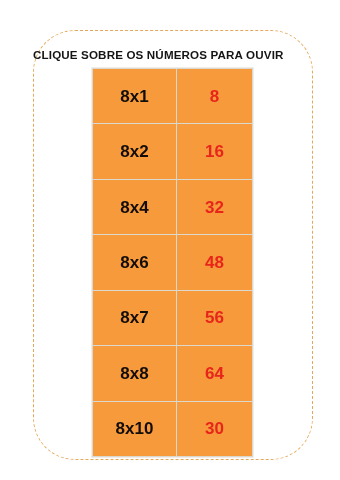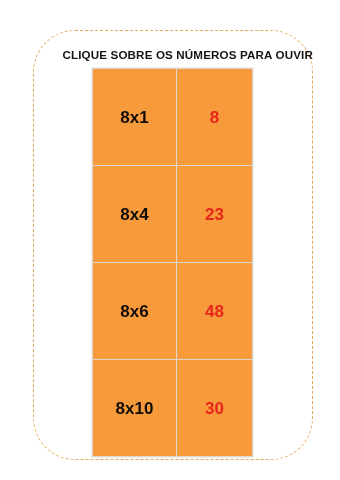--- a/index.html
+++ b/index.html
@@ -33,21 +33,21 @@
     border-radius: 42px;
     pointer-events: none;
   }
 
   
   #title {
     position: absolute;
     left: 33px;
     top: 48px;
     width: 280px;
-    text-align: right;
+    text-align: left;
     font-size: 11.6px;
     font-weight: bold;
     color: #141414;
     letter-spacing: 0.15px;
     white-space: nowrap;
     line-height: 14px;
   }
 
   
   #times-table {
@@ -105,32 +105,56 @@
       <tr>
         <td class="expr-cell">
             <span class="cell-text">8x1</span>
           </td>
         <td class="prod-cell">
             <span class="cell-text">8</span>
           </td>
       </tr>
       <tr>
         <td class="expr-cell">
+            <span class="cell-text">8x2</span>
+          </td>
+        <td class="prod-cell">
+            <span class="cell-text">16</span>
+          </td>
+      </tr>
+      <tr>
+        <td class="expr-cell">
             <span class="cell-text">8x4</span>
           </td>
         <td class="prod-cell">
-            <span class="cell-text">23</span>
+            <span class="cell-text">32</span>
           </td>
       </tr>
       <tr>
         <td class="expr-cell">
             <span class="cell-text">8x6</span>
           </td>
         <td class="prod-cell">
             <span class="cell-text">48</span>
+          </td>
+      </tr>
+      <tr>
+        <td class="expr-cell">
+            <span class="cell-text">8x7</span>
+          </td>
+        <td class="prod-cell">
+            <span class="cell-text">56</span>
+          </td>
+      </tr>
+      <tr>
+        <td class="expr-cell">
+            <span class="cell-text">8x8</span>
+          </td>
+        <td class="prod-cell">
+            <span class="cell-text">64</span>
           </td>
       </tr>
       <tr>
         <td class="expr-cell">
             <span class="cell-text">8x10</span>
           </td>
         <td class="prod-cell">
             <span class="cell-text">30</span>
           </td>
       </tr>

